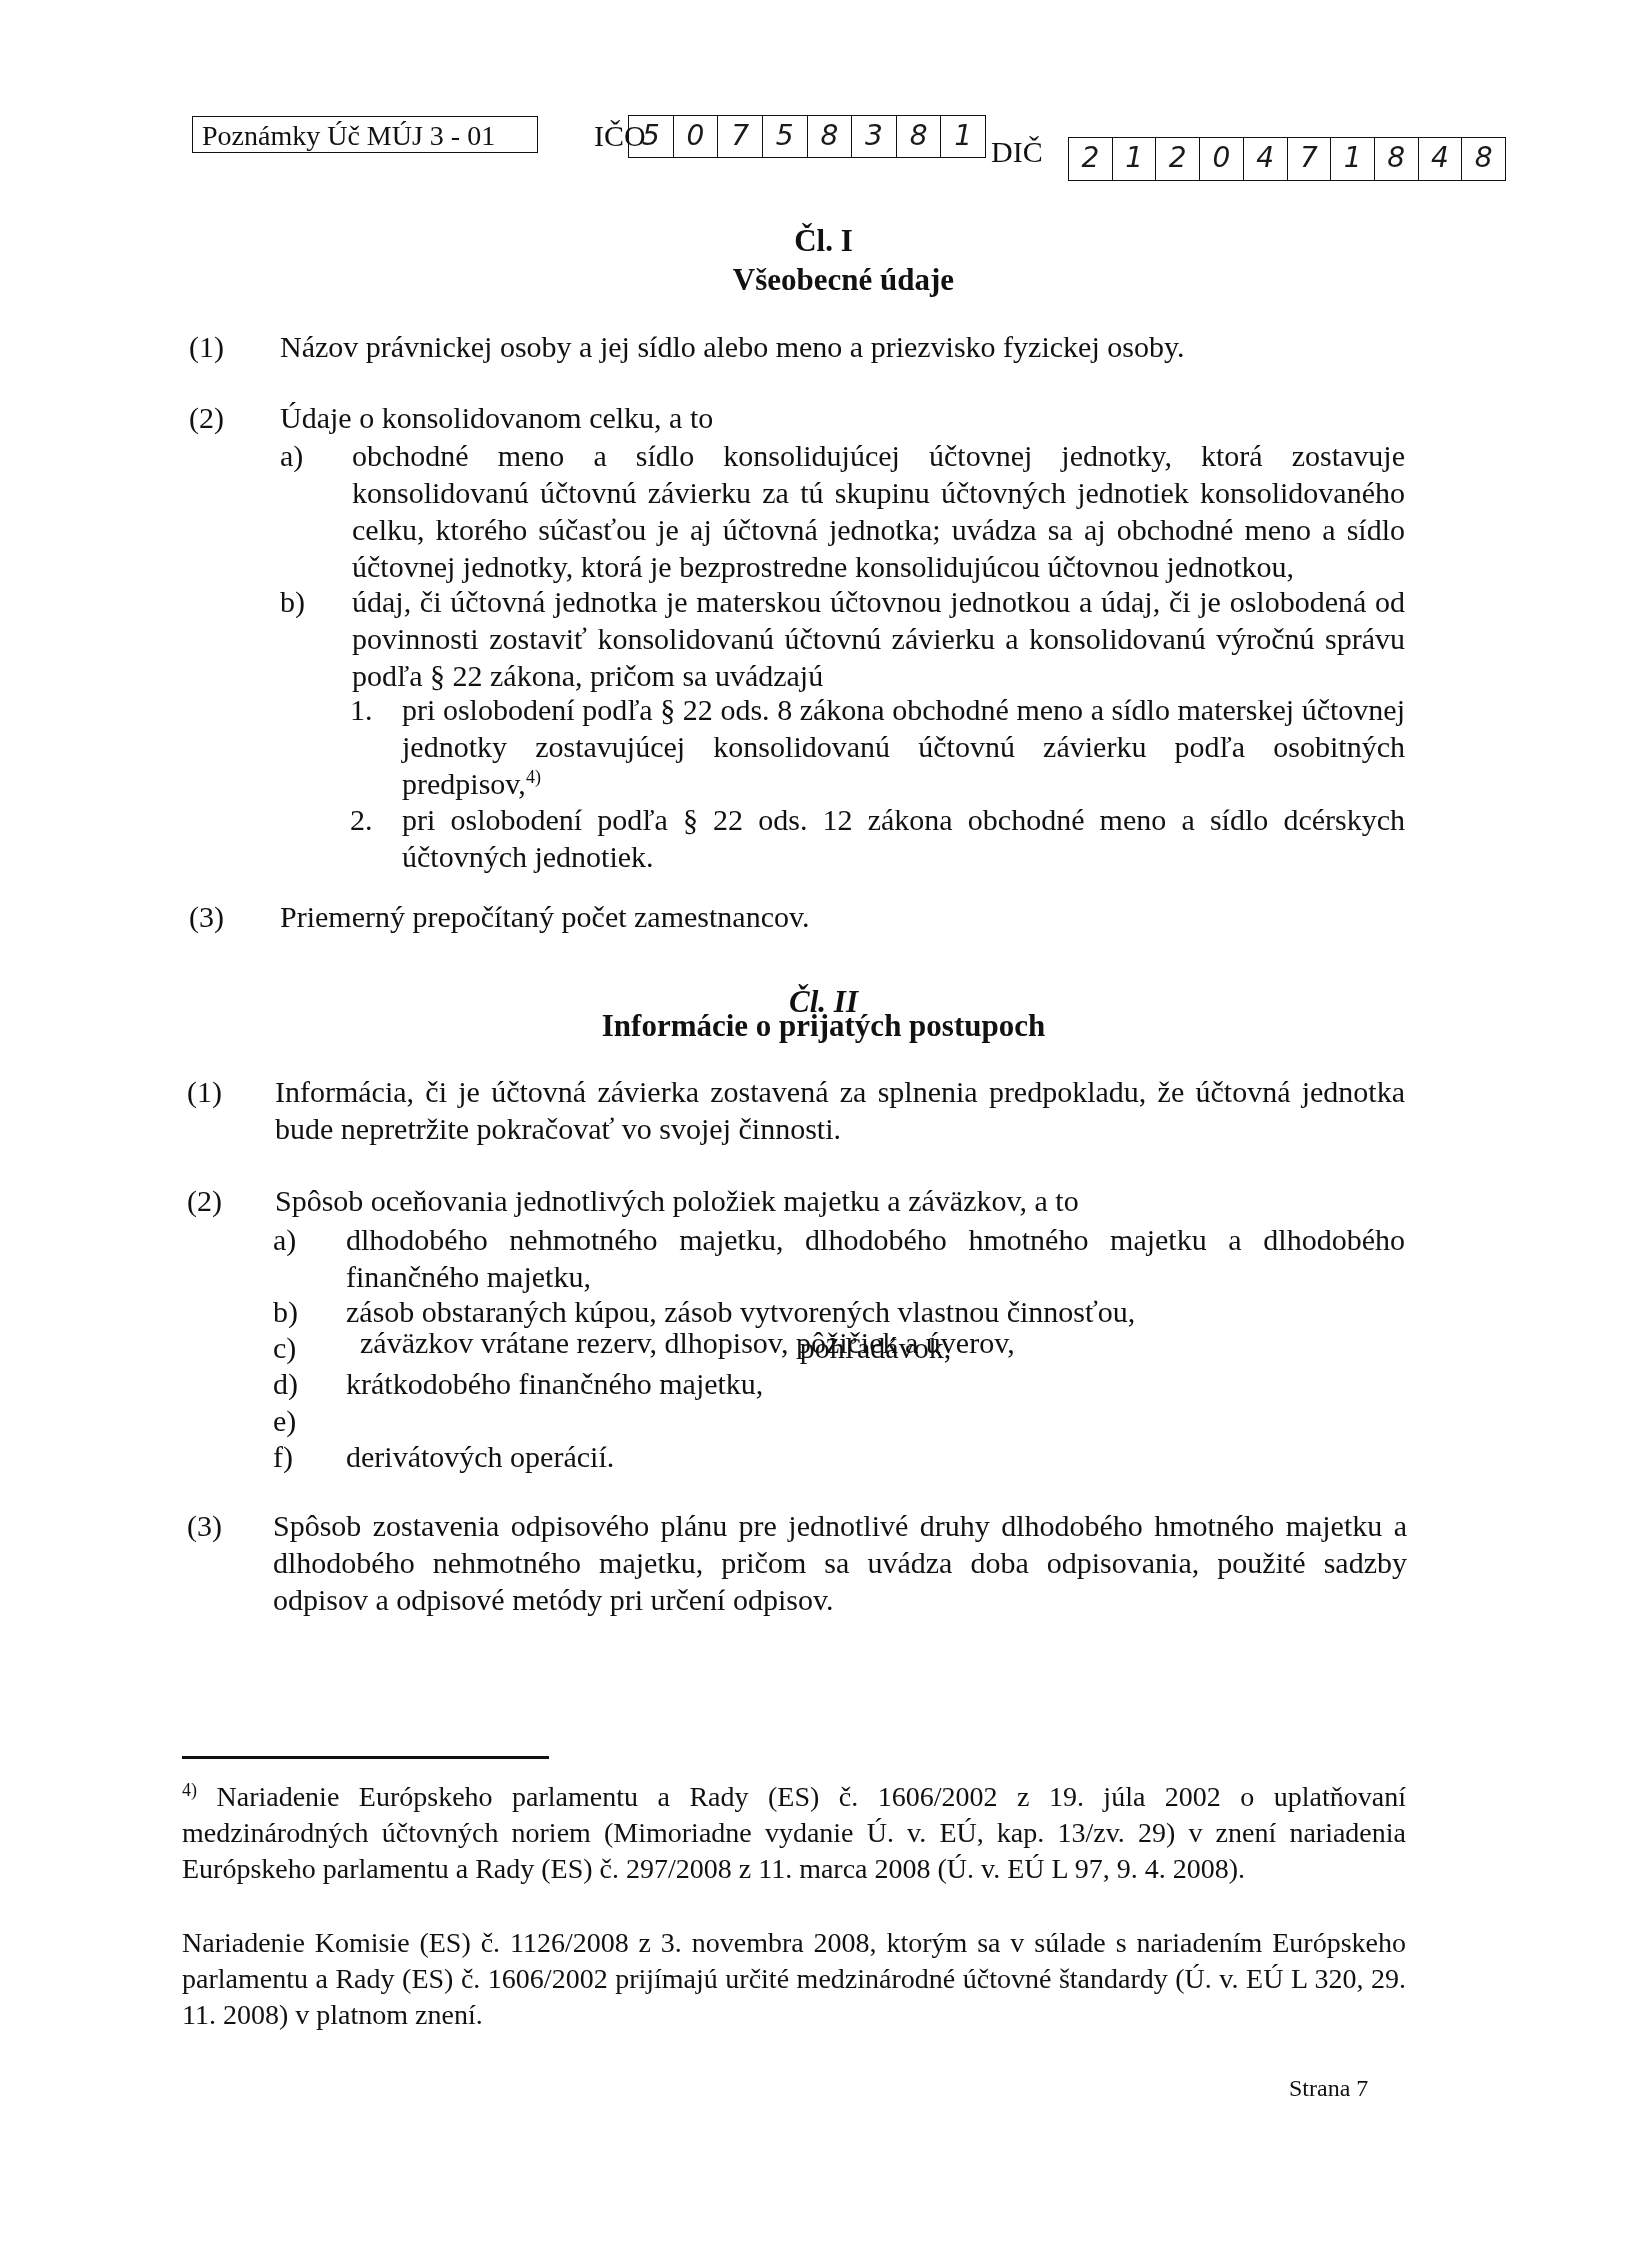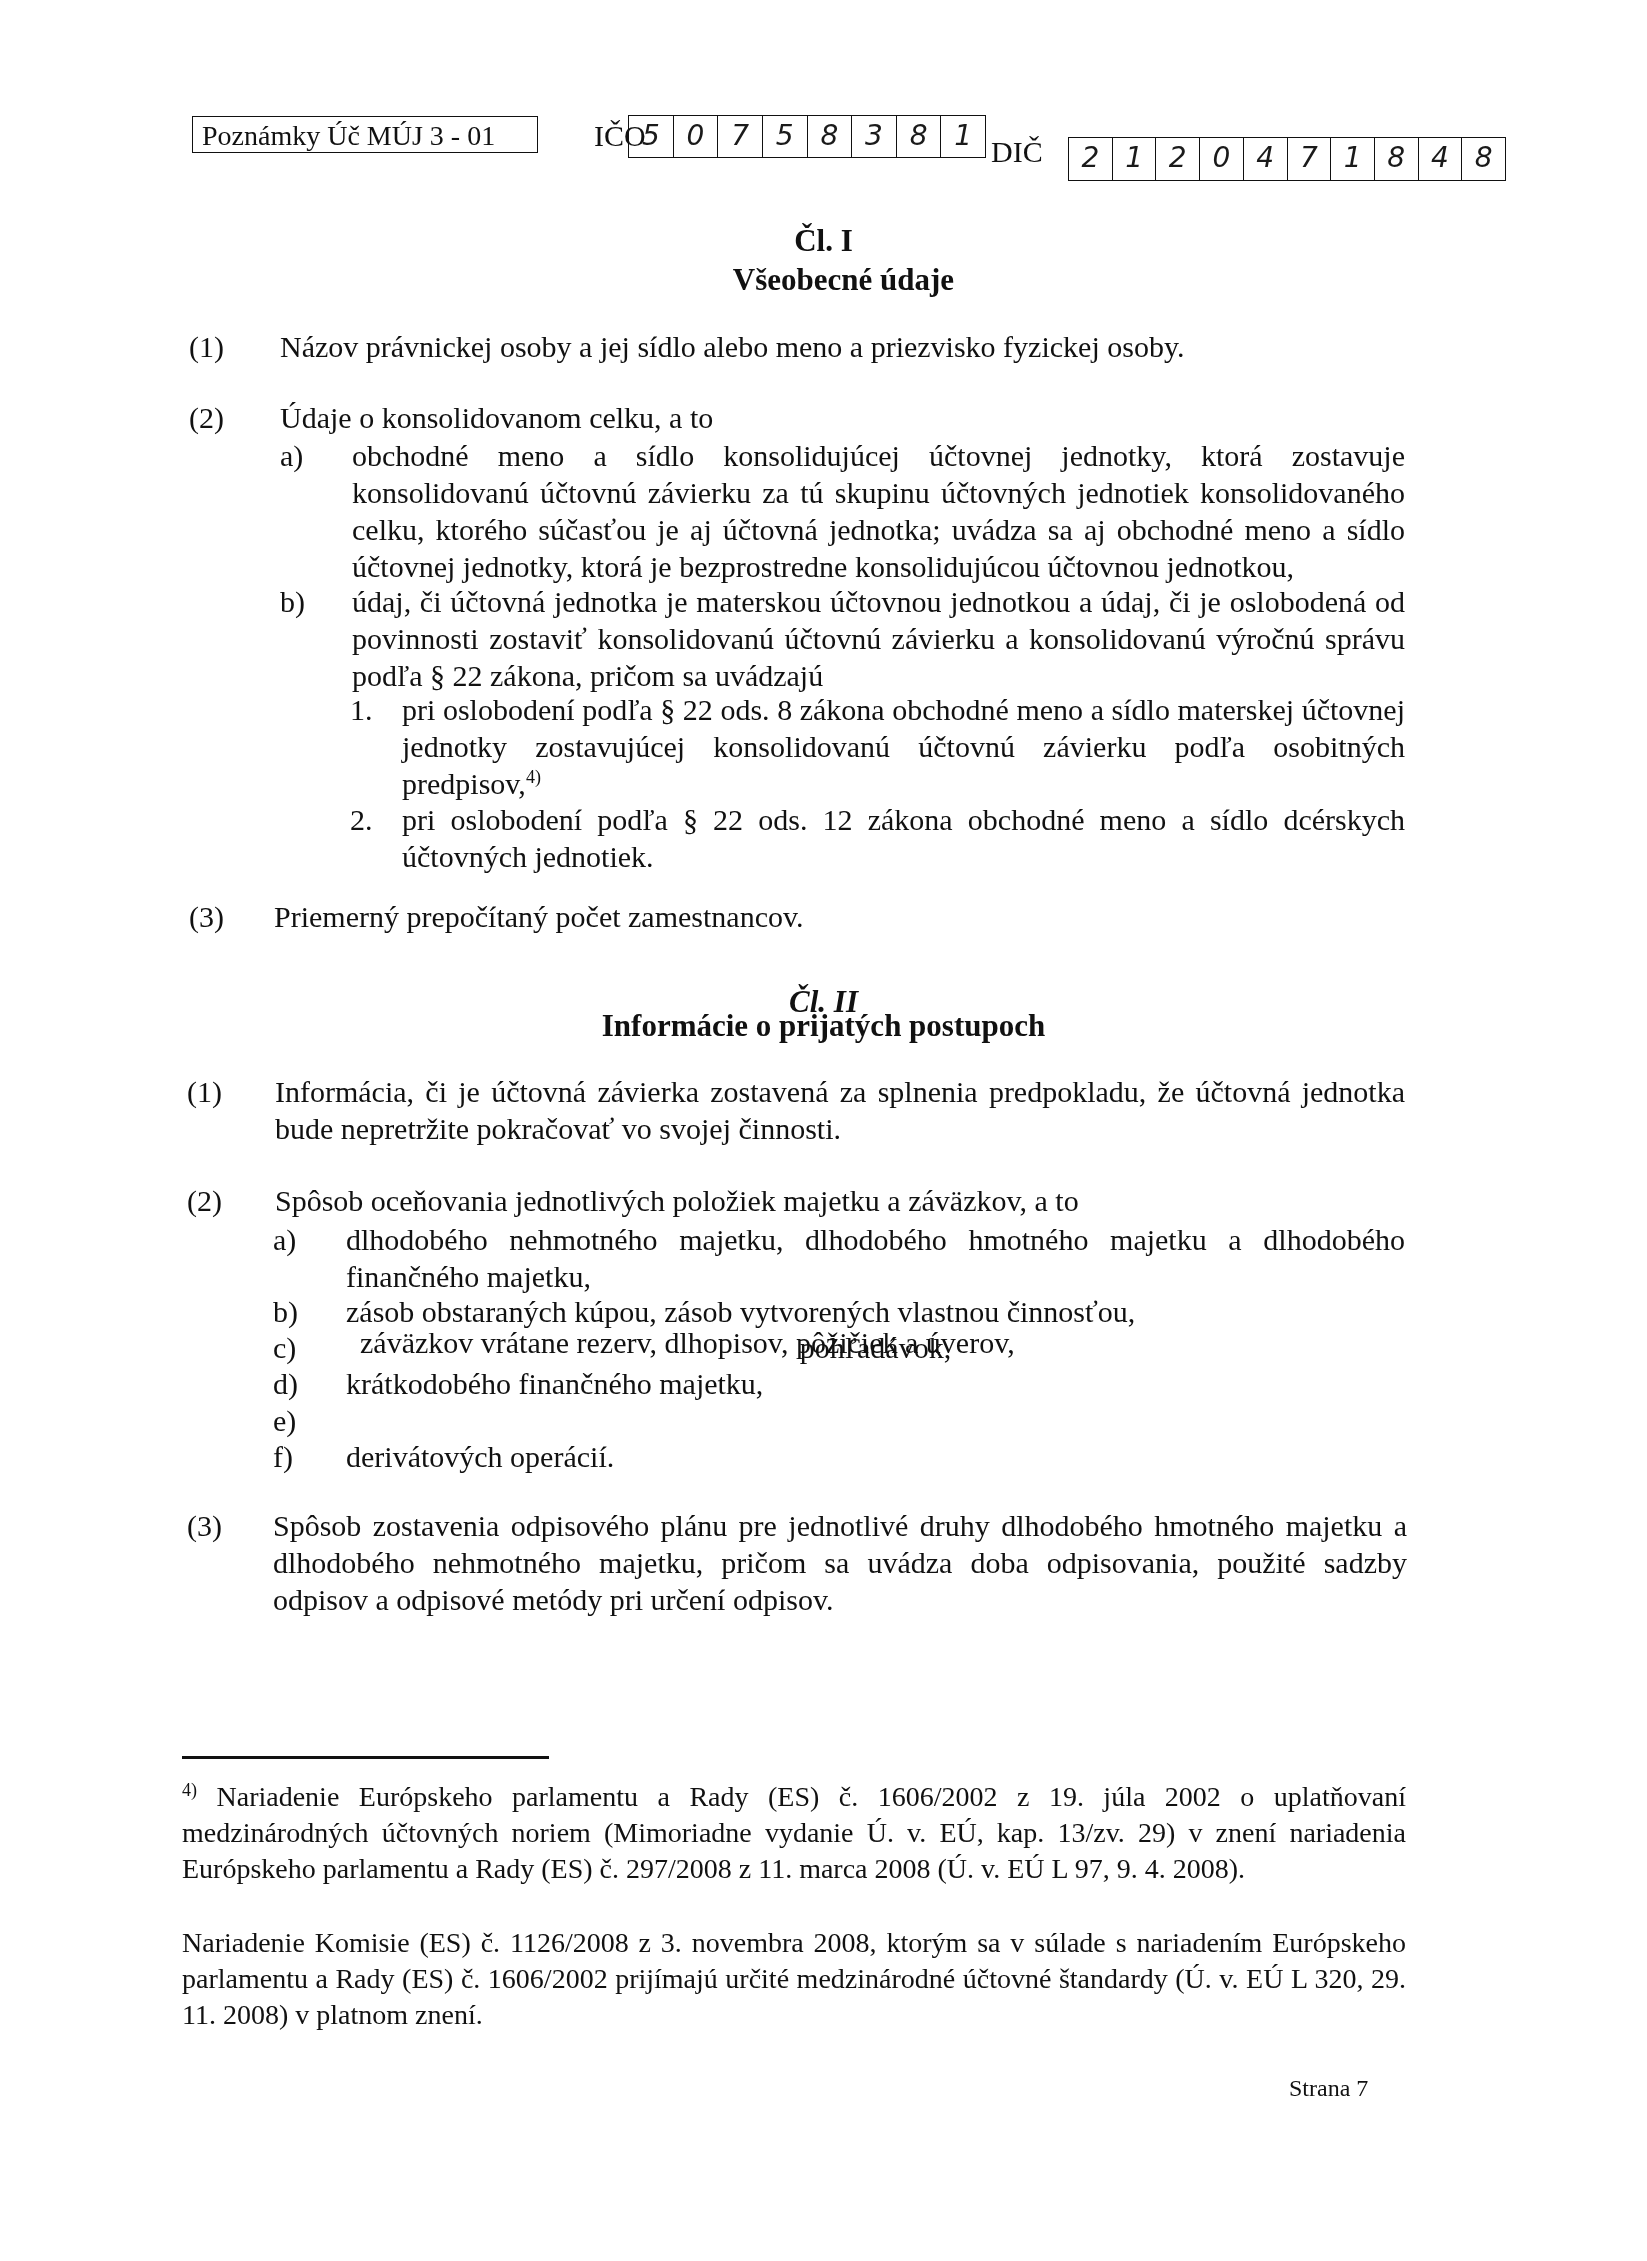--- a/index.html
+++ b/index.html
@@ -70,21 +70,21 @@
 <div class="num" style="left:280px;top:583px;">b)</div>
 <div class="para lastline" style="left:352px;top:583px;width:1053px;">údaj, či účtovná jednotka je materskou účtovnou jednotkou a údaj, či je oslobodená od povinnosti zostaviť konsolidovanú účtovnú závierku a konsolidovanú výročnú správu podľa § 22 zákona, pričom sa uvádzajú</div>
 
 <div class="num" style="left:350px;top:691px;">1.</div>
 <div class="para lastline" style="left:402px;top:691px;width:1003px;"><span>pri oslobodení podľa § 22 ods. 8 zákona obchodné meno a sídlo materskej účtovnej jednotky zostavujúcej konsolidovanú účtovnú závierku podľa osobitných predpisov,</span><sup>4)</sup></div>
 
 <div class="num" style="left:350px;top:801px;">2.</div>
 <div class="para lastline" style="left:402px;top:801px;width:1003px;">pri oslobodení podľa § 22 ods. 12 zákona obchodné meno a sídlo dcérskych účtovných jednotiek.</div>
 
 <div class="num" style="left:189px;top:898px;">(3)</div>
-<div class="para" style="left:274px;top:898px;width:1137px;">Priemerný prepočítaný počet zamestnancov.</div>
+<div class="para" style="left:280px;top:898px;width:1137px;">Priemerný prepočítaný počet zamestnancov.</div>
 
 <div class="abs center-title" style="top:984px;font-style:italic;">Čl. II</div>
 <div class="abs center-title" style="top:1008px;">Informácie o prijatých postupoch</div>
 
 <div class="num" style="left:187px;top:1073px;">(1)</div>
 <div class="para lastline" style="left:275px;top:1073px;width:1130px;">Informácia, či je účtovná závierka zostavená za splnenia predpokladu, že účtovná jednotka bude nepretržite pokračovať vo svojej činnosti.</div>
 
 <div class="num" style="left:187px;top:1182px;">(2)</div>
 <div class="para" style="left:275px;top:1182px;width:1130px;">Spôsob oceňovania jednotlivých položiek majetku a záväzkov, a to</div>
 

